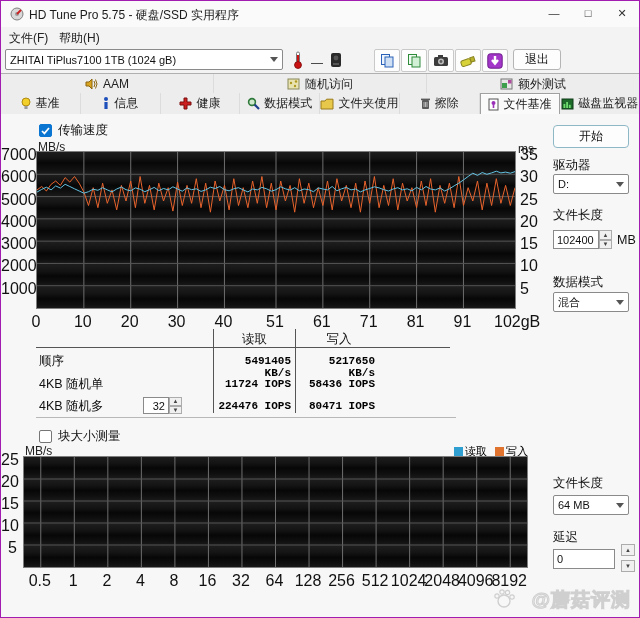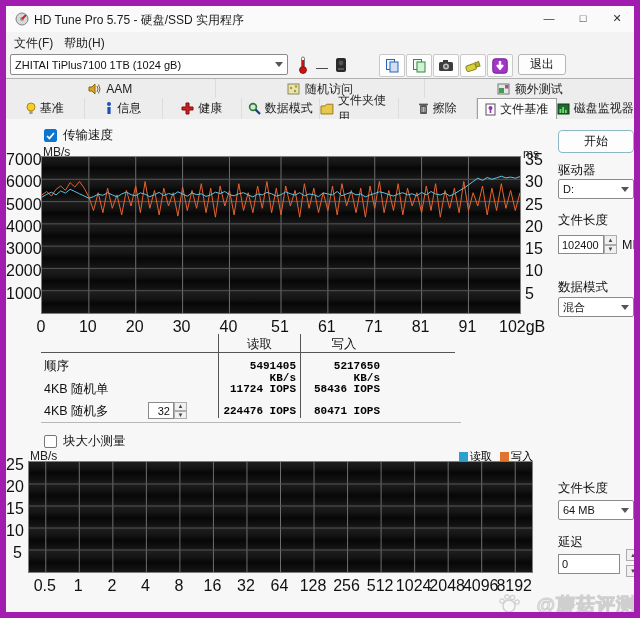--- a/index.html
+++ b/index.html
@@ -1,17 +1,17 @@
 <!DOCTYPE html>
 <html><head>
 <meta charset="utf-8">
 <style>
   html,body{margin:0;padding:0;}
   body{font-family:"Liberation Sans","DejaVu Sans",sans-serif;background:#cfcfcf;}
-  .win{position:relative;width:640px;height:618px;background:#86efac;border:6px solid #a21caf;box-sizing:border-box;overflow:hidden;}
+  .win{position:relative;width:640px;height:618px;background:#86efac;border:1px solid #a21caf;box-sizing:border-box;overflow:hidden;}
   .abs{position:absolute;}
   
   .titlebar{position:absolute;left:0;top:0;width:100%;height:26px;background:#fafafa;}
   .title-text{position:absolute;left:28px;top:6px;font-size:12px;color:#1b1b1b;white-space:nowrap;}
   .winbtn{position:absolute;top:0;width:34px;height:25px;text-align:center;line-height:25px;font-size:11px;color:#333;cursor:default;}
   
   .menubar{position:absolute;left:0;top:26px;width:100%;height:20px;background:#f3f3f3;}
   .menu-item{position:absolute;top:3px;font-size:12px;color:#222;}
   
   .toolbar{position:absolute;left:0;top:46px;width:100%;height:26px;background:#f3f3f3;border-bottom:1px solid #e0e0e0;}

